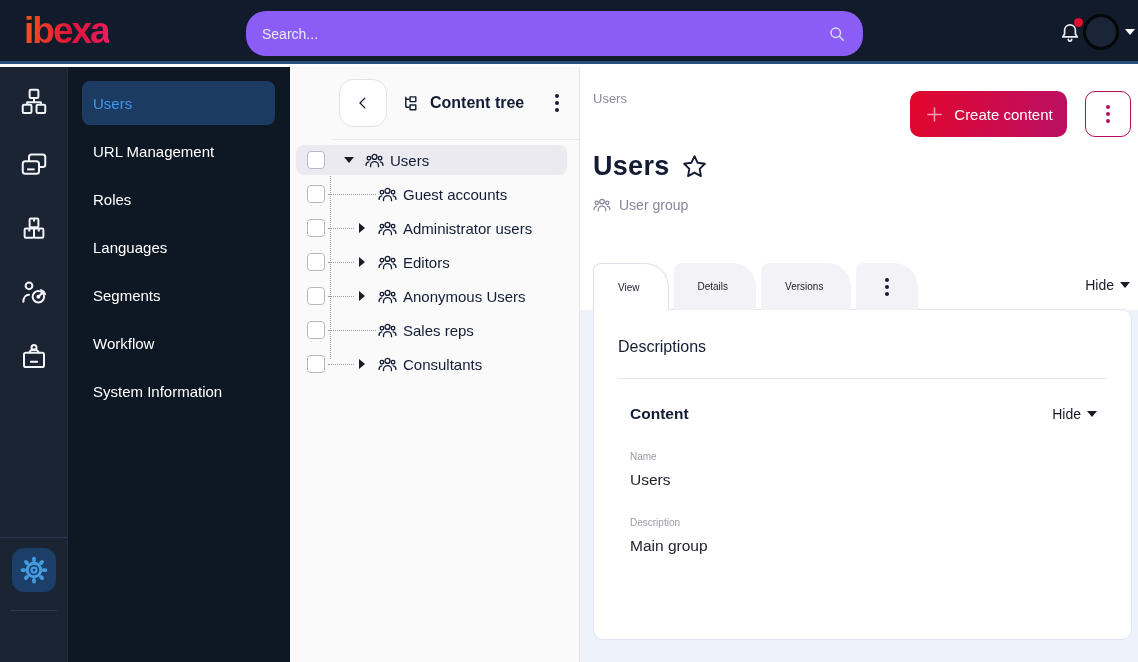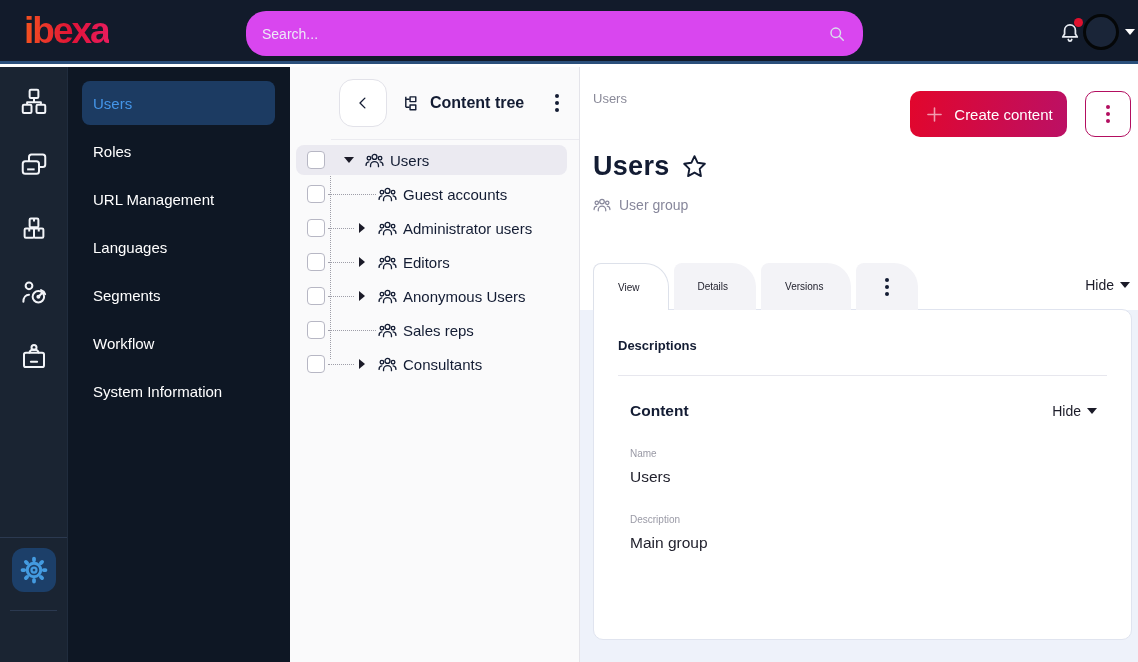--- a/index.html
+++ b/index.html
@@ -4,21 +4,21 @@
 <style>
   * { margin:0; padding:0; box-sizing:border-box; }
   html,body { width:1138px; height:662px; overflow:hidden; font-family:"Liberation Sans", sans-serif; background:#fff; }
   .stage { position:relative; width:1138px; height:662px; }
 
   
   .topbar { position:absolute; top:0; left:0; right:0; height:64px; background:#121b2b; border-bottom:3px solid #2b4f7b; z-index:10; }
   .logo { position:absolute; left:24px; top:10px; font-size:37px; font-weight:bold; letter-spacing:-2px;
           background:linear-gradient(90deg,#f4531f 0%,#e01337 55%,#ea1c5d 100%);
           -webkit-background-clip:text; background-clip:text; color:transparent;text-align:center; }
-  .searchbar { position:absolute; left:246px; top:11px; width:617px; height:45px; background:#d946ef; border-radius:20px;
+  .searchbar { position:absolute; left:246px; top:11px; width:617px; height:45px; background:#8b5cf6; border-radius:20px;
                display:flex; align-items:center; padding:0 16px; }
   .searchbar input { flex:1; background:transparent; border:none; outline:none; color:#fff; font-size:14px; font-family:inherit; }
   .searchbar input::placeholder { color:#eef2f8; opacity:.95; }
   .search-ic { width:20px; height:20px; color:#d9e0ec; }
   .bell-wrap { position:absolute; right:55px; top:20px; width:26px; height:26px; color:#e8ecf3; }
   .bell-dot { position:absolute; right:0px; top:-2px; width:9px; height:9px; border-radius:50%; background:#e0112e; }
   .avatar { position:absolute; right:19px; top:14px; width:36px; height:36px; border-radius:50%; background:#1a2538; border:3px solid #050708; }
   .user-caret { position:absolute; right:3px; top:29px; width:0; height:0;
                 border-left:5px solid transparent; border-right:5px solid transparent; border-top:6px solid #fff; }
 
@@ -86,21 +86,21 @@
          border-radius:8px 24px 0 0; margin-right:5px; cursor:pointer; }
   .tab.active { background:#fff; border:1px solid #dde1ea; border-bottom:none; position:relative; z-index:4; }
   .tab.inactive { background:#f3f3f7; }
   .tab-kebab { width:62px; justify-content:center; padding:0; }
   .hide-ctl { position:absolute; right:8px; top:210px; display:flex; align-items:center; gap:6px; font-size:14px; color:#1b1b28; cursor:pointer; }
   .mini-caret { width:0; height:0; border-left:5px solid transparent; border-right:5px solid transparent; border-top:6px solid #1b1b28; }
 
   .lower { position:absolute; left:0; right:0; top:243px; bottom:0; background:#eef2fa; }
   .card { position:absolute; left:13px; right:6px; top:-1px; bottom:22px; background:#fff; border:1px solid #e0e4ef;
           border-radius:0 10px 10px 10px; padding:28px 24px 0 24px; }
-  .card-heading { font-size:13px; font-weight:bold; color:#131c33; }
+  .card-heading { font-size:16px; font-weight:normal; color:#131c33; }
   .card-divider { border-top:1px solid #e7e7ee; margin-top:22px; }
   .sec-head { display:flex; align-items:center; justify-content:space-between; margin:26px 10px 0 12px; }
   .sec-title { font-size:15.5px; font-weight:bold; color:#131c33; }
   .sec-hide { display:flex; align-items:center; gap:6px; font-size:14px; color:#1b1b28; cursor:pointer; }
   .field { margin-left:12px; }
   .f-label { margin-top:28px; font-size:10px; color:#9a9aa6; }
   .f-value { margin-top:9px; font-size:15.5px; color:#22222e; }
 </style>
 </head>
 <body>
@@ -182,24 +182,24 @@
     </div>
     <div class="rail-sep sep2"></div>
 
   </nav>
 
   <nav class="sidebar">
     <div class="menu-item active">
         <span>Users</span>
       </div>
     <div class="menu-item">
+        <span>URL Management</span>
+      </div>
+    <div class="menu-item">
         <span>Roles</span>
-      </div>
-    <div class="menu-item">
-        <span>URL Management</span>
       </div>
     <div class="menu-item">
         <span>Languages</span>
       </div>
     <div class="menu-item">
         <span>Segments</span>
       </div>
     <div class="menu-item">
         <span>Workflow</span>
       </div>

